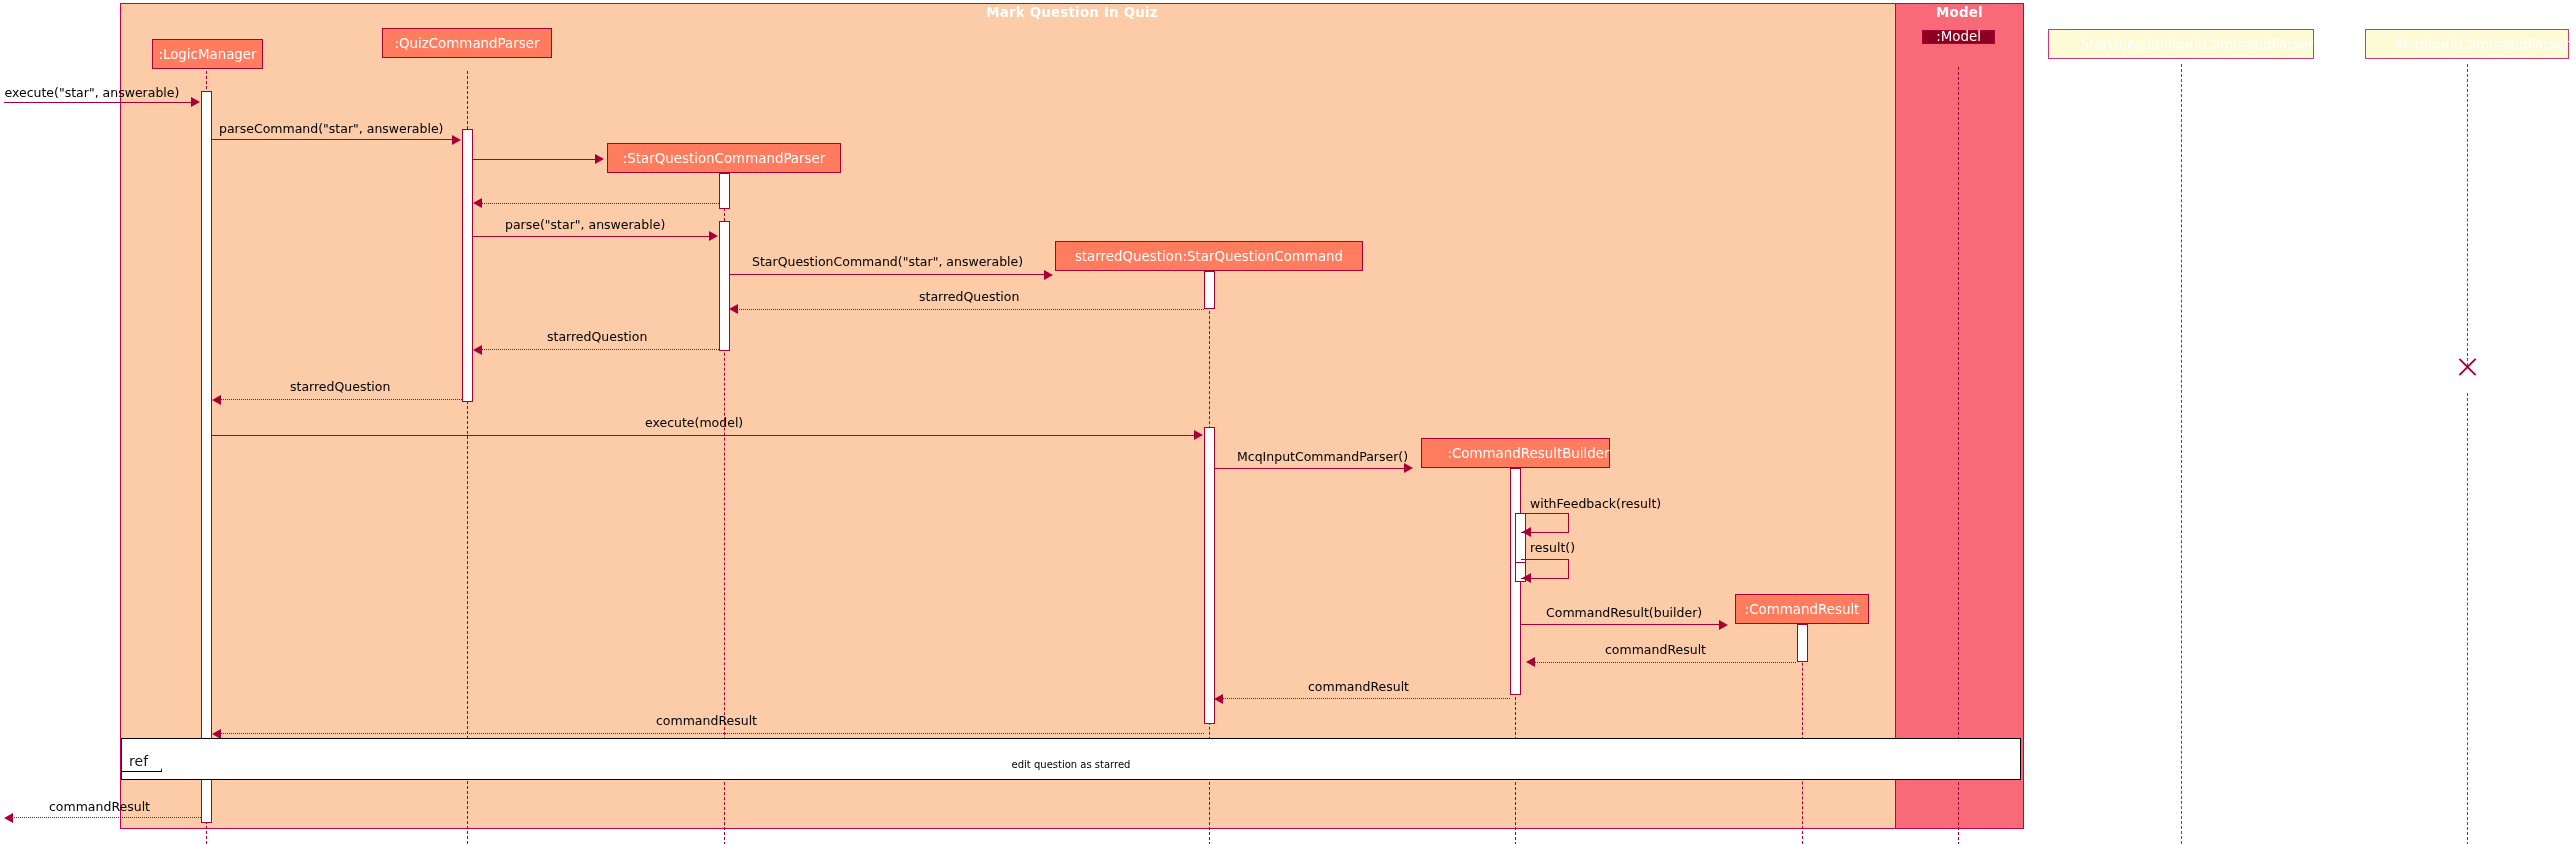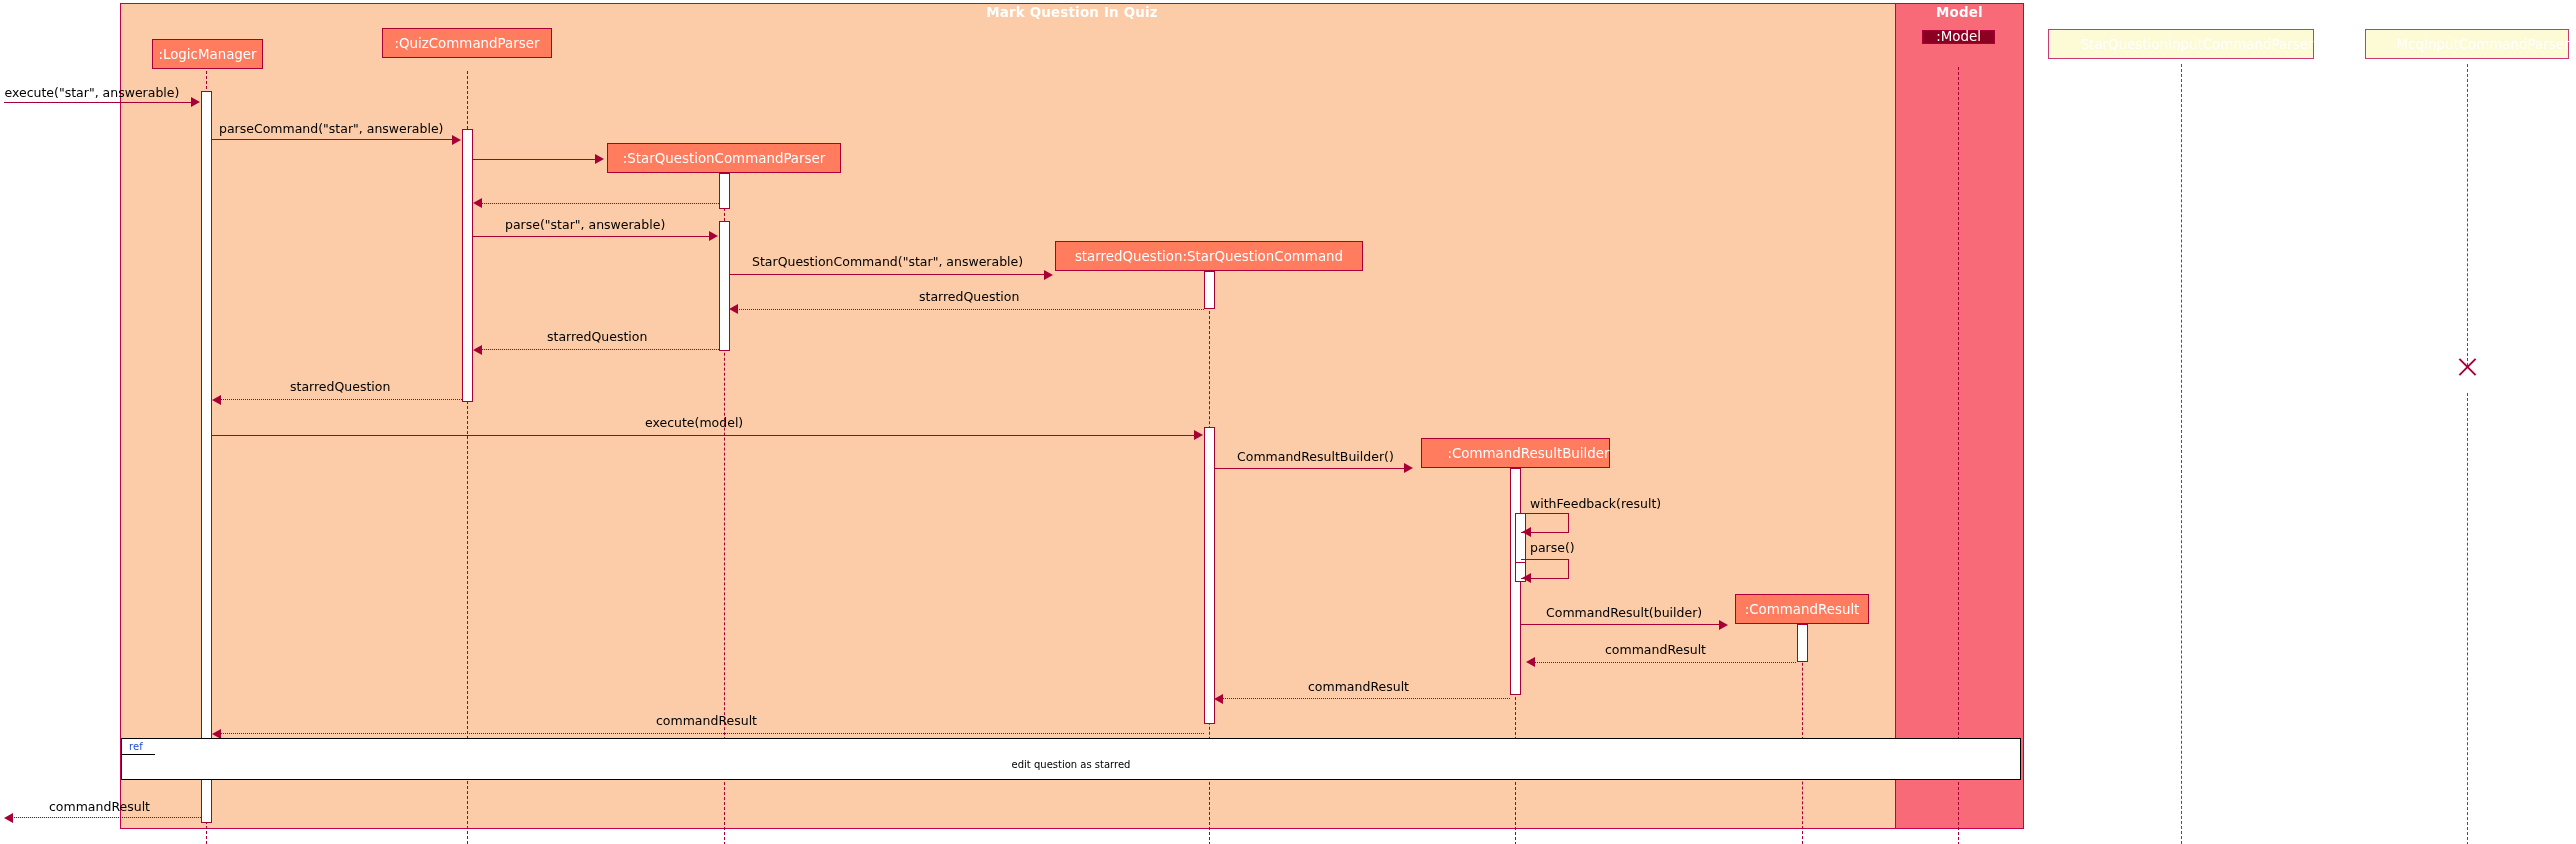--- a/index.html
+++ b/index.html
@@ -34,22 +34,22 @@
   .arrow{position:absolute;width:0;height:0;}
   .arrow.right{border-top:5.4px solid transparent;border-bottom:5.4px solid transparent;border-left:9.8px solid #A80036;}
   .arrow.left{border-top:5.4px solid transparent;border-bottom:5.4px solid transparent;border-right:9.8px solid #A80036;}
   .mlabel{position:absolute;font-size:12.5px;color:#000000;white-space:nowrap;}
 
   
   .self{position:absolute;box-sizing:border-box;border:1.8px solid #A80036;border-left:none;}
 
   
   .ref-box{position:absolute;box-sizing:border-box;background:#ffffff;border:1.8px solid #000000;}
-  .ref-tag{position:absolute;left:0;top:0;background:#ffffff;border-right:1.8px solid #000000;
-           border-bottom:1.8px solid #000000;font-size:10px;padding:1.8px 12.5px 1.8px 7.1px;color:#1d4ed8;}
+  .ref-tag{position:absolute;left:0;top:12px;background:#ffffff;border-right:1.8px solid #000000;
+           border-bottom:1.8px solid #000000;font-size:14px;padding:1.8px 12.5px 1.8px 7.1px;color:#0f172a;}
   .ref-tag::after{content:"";position:absolute;right:-9px;top:0;width:0;height:0;
                   border-top:19.6px solid #ffffff;border-right:9px solid transparent;}
   .ref-text{position:absolute;width:100%;text-align:center;font-size:10px;color:#000;}
 
   
   .destroy{position:absolute;width:23px;height:23px;}
   .destroy span{position:absolute;left:0;top:10.7px;width:23px;height:0;border-top:2.7px solid #A80036;}
   .destroy span.a{transform:rotate(45deg);}
   .destroy span.b{transform:rotate(-45deg);}
 </style>
@@ -155,29 +155,29 @@
   <div class="arrow left" style="left:473px;top:345px;"></div>
 
   <div class="mlabel" style="left:290px;top:379px;">starredQuestion</div>
   <div class="msg ret" style="left:217px;top:399px;width:245px;"></div>
   <div class="arrow left" style="left:212px;top:395px;"></div>
 
   <div class="mlabel" style="left:645px;top:415px;">execute(model)</div>
   <div class="msg" style="left:212px;top:435px;width:988px;"></div>
   <div class="arrow right" style="left:1194px;top:430px;"></div>
 
-  <div class="mlabel" style="left:1237px;top:449px;">CommandResultBuilder()</div>
+  <div class="mlabel" style="left:1237px;top:449px;">McqInputCommandParser()</div>
   <div class="msg" style="left:1214px;top:468px;width:195px;"></div>
   <div class="arrow right" style="left:1404px;top:463px;"></div>
 
   <div class="mlabel" style="left:1530px;top:496px;">withFeedback(result)</div>
   <div class="self" style="left:1521px;top:513px;width:48px;height:19.6px;"></div>
   <div class="arrow left" style="left:1522px;top:527px;"></div>
 
-  <div class="mlabel" style="left:1530px;top:540px;">parse()</div>
+  <div class="mlabel" style="left:1530px;top:540px;">result()</div>
   <div class="self" style="left:1521px;top:559px;width:48px;height:19.6px;"></div>
   <div class="arrow left" style="left:1522px;top:573px;"></div>
 
   <div class="mlabel" style="left:1546px;top:605px;">CommandResult(builder)</div>
   <div class="msg" style="left:1521px;top:624px;width:204px;"></div>
   <div class="arrow right" style="left:1719px;top:620px;"></div>
 
   <div class="mlabel" style="left:1605px;top:642px;">commandResult</div>
   <div class="msg ret" style="left:1531px;top:662px;width:265px;"></div>
   <div class="arrow left" style="left:1526px;top:657px;"></div>

